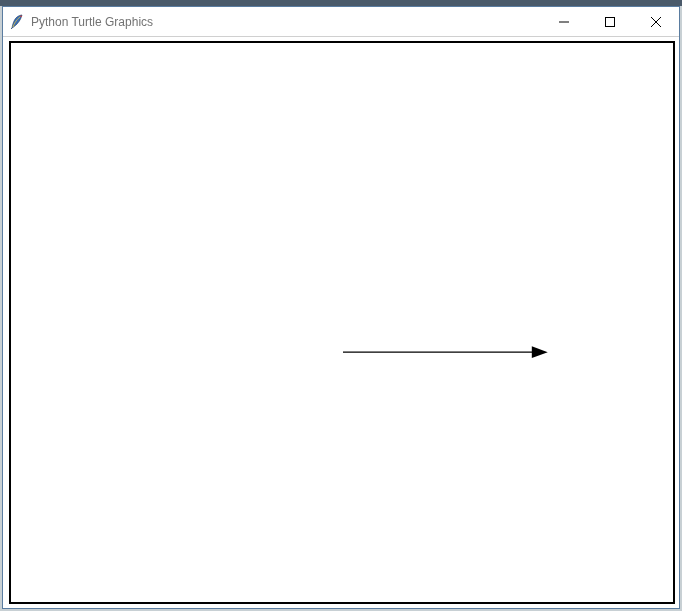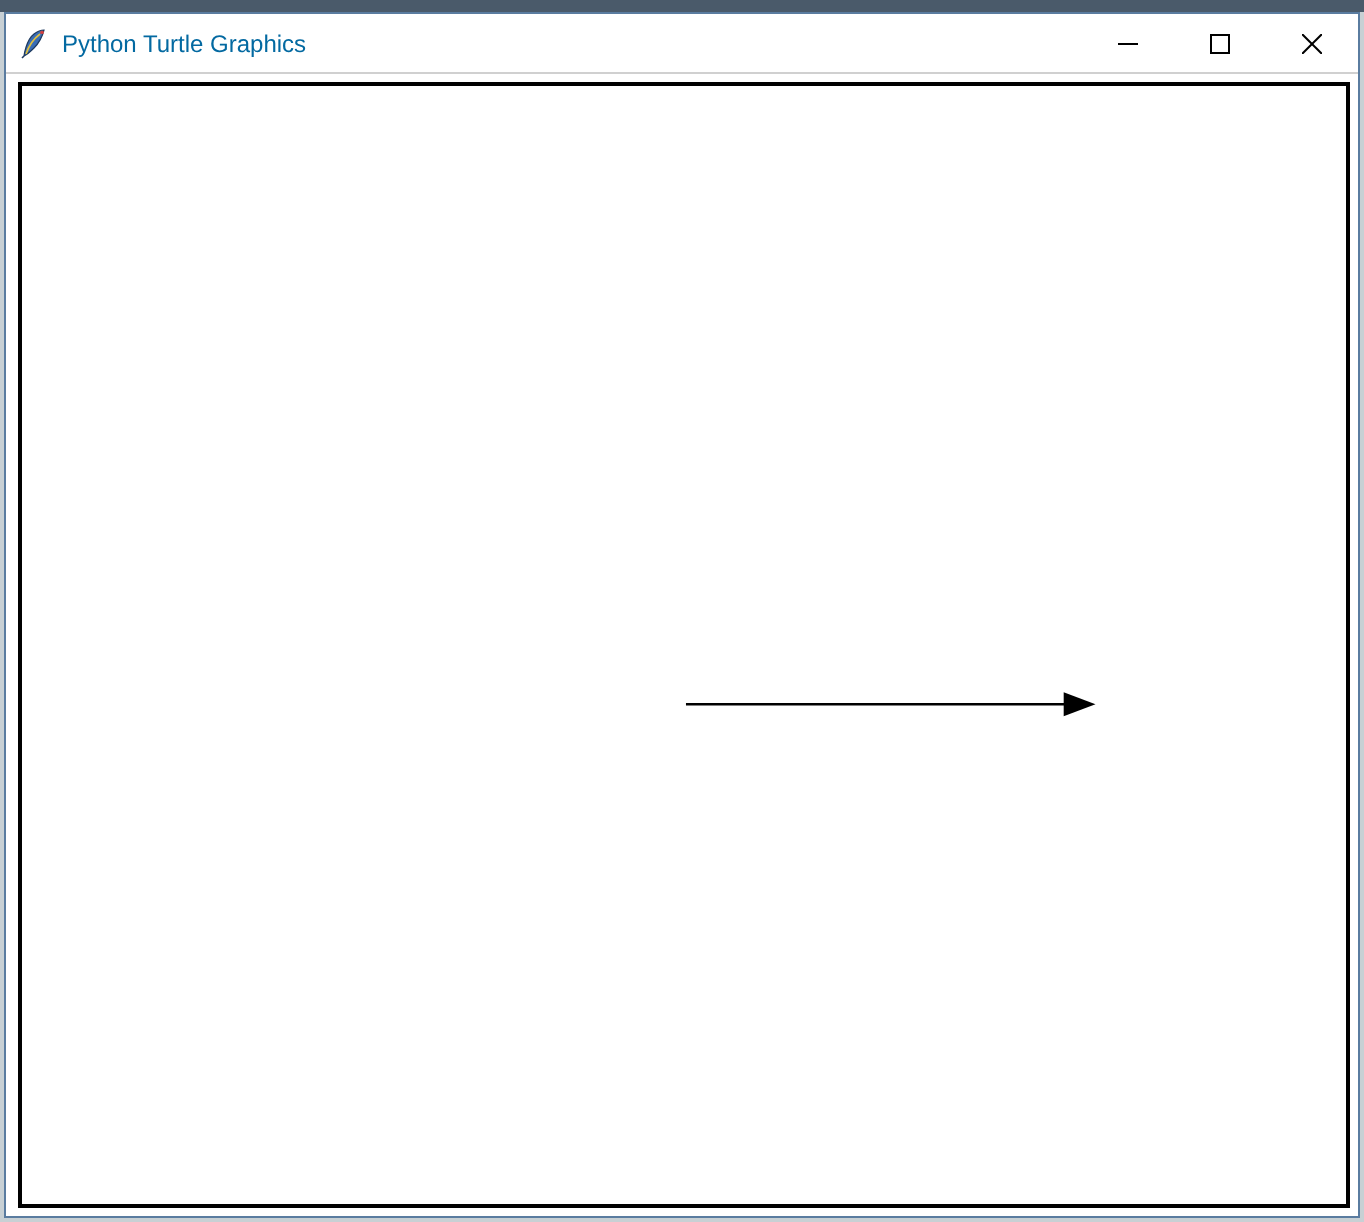--- a/index.html
+++ b/index.html
@@ -46,21 +46,21 @@
     .titlebar-icon {
       width: 16px;
       height: 16px;
       margin-right: 6px;
       display: flex;
       align-items: center;
       justify-content: center;
     }
     .titlebar-title {
       flex: 0 0 auto;
-      color: #0369a1;
+      color: #737373;
       font-size: 12px;
     }
     .titlebar-spacer {
       flex: 1;
     }
     .win-controls {
       display: flex;
       height: 100%;
     }
     .win-btn {

